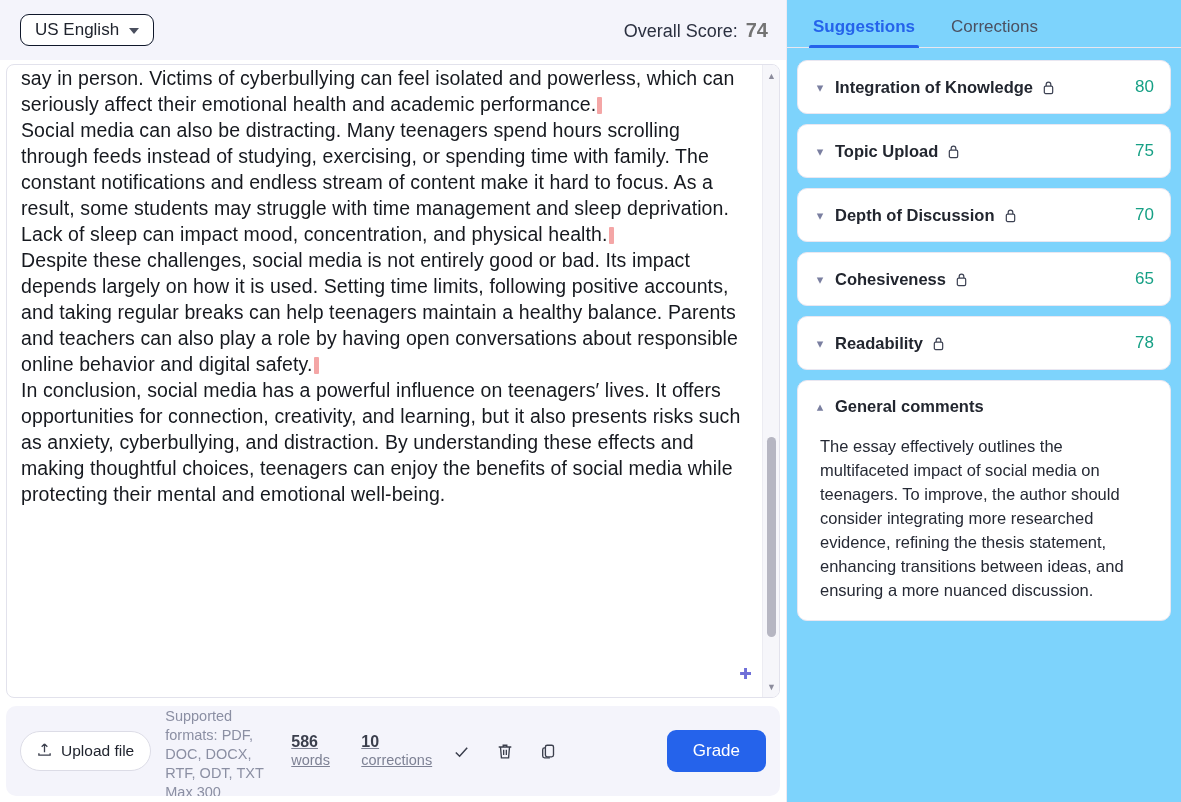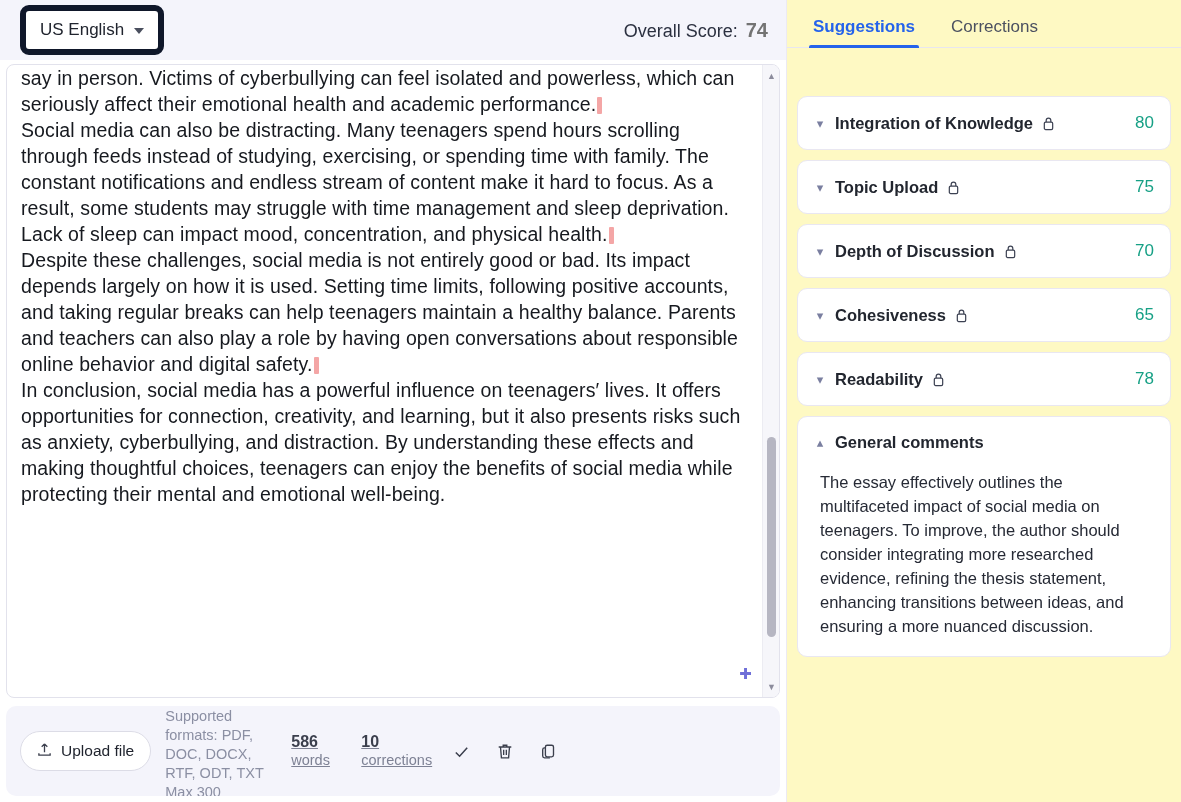--- a/index.html
+++ b/index.html
@@ -33,23 +33,23 @@
     display: flex;
     align-items: center;
     padding: 0 18px 0 20px;
     position: relative;
   }
   .lang-select {
     display: flex;
     align-items: center;
     gap: 10px;
     background: #ffffff;
-    border: 6px solid #0f172a;
+    border: 1px solid #0f172a;
     border-radius: 9px;
-    height: 50px;
+    height: 32px;
     padding: 0 14px;
     font-size: 17px;
     color: #20242e;
     cursor: pointer;
   }
   .chev {
     width: 0; height: 0;
     border-left: 5.5px solid transparent;
     border-right: 5.5px solid transparent;
     border-top: 6px solid #4a4f5e;
@@ -198,26 +198,25 @@
     height: 42px;
     padding: 0 26px;
     cursor: pointer;
     font-family: "Liberation Sans", sans-serif;
   }
 
   
   .right-pane {
     width: 395px;
     height: 802px;
-    background: #fef9c3;
+    background: #7dd3fc;
     border-left: 1px solid #eceaf2;
     display: flex;
     flex-direction: column;
     position: relative;
-    gap: 36px;
   }
   .tabs {
     flex: 0 0 48px;
     display: flex;
     align-items: flex-end;
     gap: 28px;
     padding: 0 22px;
     border-bottom: 1px solid #e8e6ef;
   }
   .tab {
@@ -355,20 +354,21 @@
           <path d="M3 5h14M8 5V3h4v2M5 5l1 12h8l1-12M8.5 8v6M11.5 8v6"></path>
         </svg>
       </div>
       <div class="icon-btn">
         <svg width="18" height="19" viewBox="0 0 20 20" fill="none" stroke="#3b3f4d" stroke-width="1.5">
           <rect x="6" y="3" width="9" height="13" rx="2"></rect>
           <path d="M6 6H5a2 2 0 0 0-2 2v7a2 2 0 0 0 2 2h6"></path>
         </svg>
       </div>
 
+      <button class="grade-btn">Grade</button>
     </div>
   </div>
 
   <div class="right-pane">
     <div class="tabs">
       <div class="tab active">Suggestions</div>
       <div class="tab">Corrections</div>
     </div>
 
     <div class="cards">

